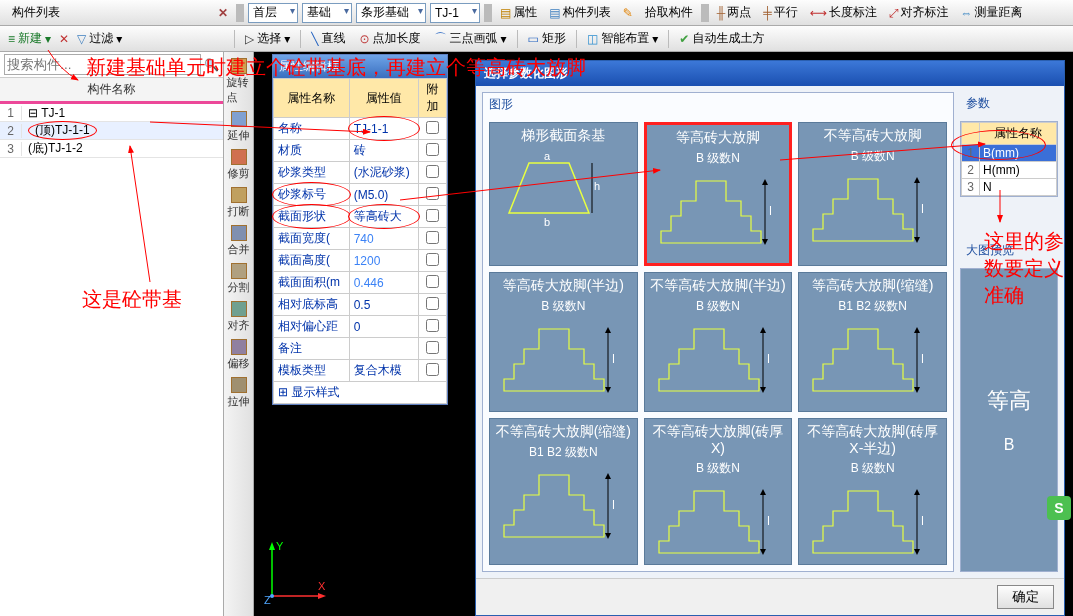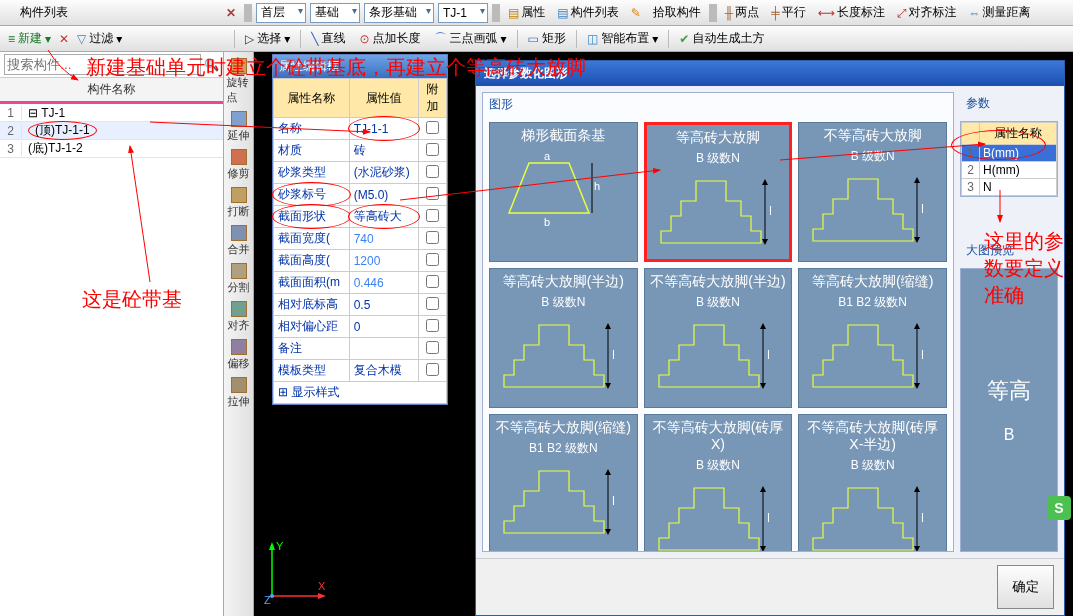--- a/index.html
+++ b/index.html
@@ -1,18 +1,18 @@
 <!DOCTYPE html>
 <html><head>
 <meta charset="utf-8">
 <style>
 * { box-sizing: border-box; margin: 0; padding: 0; }
 body { font-family: "Microsoft YaHei", SimSun, sans-serif; font-size: 12px; background: #f0f0f0; overflow: hidden; width: 1073px; height: 616px; position: relative; }
 
-.top-toolbar { display: flex; height: 26px; background: linear-gradient(#fdfdfd, #e0e0e0); border-bottom: 1px solid #aaa; align-items: center; padding: 0 16px; gap: 4px; }
+.top-toolbar { display: flex; height: 26px; background: linear-gradient(#fdfdfd, #e0e0e0); border-bottom: 1px solid #aaa; align-items: center; padding: 0 8px; gap: 4px; }
 .top-toolbar > span, .top-toolbar > div { display: inline-flex; align-items: center; gap: 2px; padding: 2px 4px; }
 .sep { width: 1px; height: 18px; background: #bbb; }
 .combo { height: 20px; border: 1px solid #7a9cbf; background: #fff; padding: 0 16px 0 4px; position: relative; min-width: 50px; }
 .combo::after { content: "▾"; position: absolute; right: 2px; top: 1px; color: #4a6a9f; font-size: 10px; }
 
 .second-toolbar { display: flex; height: 26px; background: linear-gradient(#fdfdfd, #e0e0e0); border-bottom: 1px solid #aaa; align-items: center; padding: 0 4px; gap: 6px; }
 .tool-btn { display: inline-flex; align-items: center; gap: 3px; padding: 2px 4px; cursor: pointer; }
 
 .main-area { display: flex; height: calc(616px - 52px); }
 
@@ -66,21 +66,21 @@
 .param-panel { border: 1px solid #a0b0d0; background: #fff; flex: 0 0 auto; }
 .param-table { width: 100%; border-collapse: collapse; }
 .param-table th { background: #ffe8a8; padding: 2px; border: 1px solid #ccc; font-weight: normal; }
 .param-table td { border: 1px solid #ccc; padding: 1px 3px; }
 .param-table td.num { width: 18px; text-align: center; color: #666; }
 .param-row-sel { background: #3a6fd8; color: #fff; }
 .preview-panel { border: 1px solid #a0b0d0; background: #7896b5; flex: 1; display: flex; flex-direction: column; }
 .preview-body { flex: 1; display: flex; align-items: center; justify-content: center; color: #fff; font-size: 22px; }
 
 .modal-footer { display: flex; justify-content: flex-end; gap: 8px; padding: 6px 10px; border-top: 1px solid #ccc; background: #f0f0f0; }
-.btn { padding: 12px 14px; border: 1px solid #888; background: linear-gradient(#fdfdfd,#e0e0e0); cursor: pointer; }
+.btn { padding: 2px 14px; border: 1px solid #888; background: linear-gradient(#fdfdfd,#e0e0e0); cursor: pointer; }
 
 
 .ann { position: absolute; color: #ff0000; font-size: 20px; pointer-events: none; z-index: 100; }
 .arrow-svg { position: absolute; pointer-events: none; z-index: 99; }
 </style>
 </head>
 <body>
 
 <div class="top-toolbar">
   <div style="width:224px; display:flex; align-items:center; gap:4px;">

